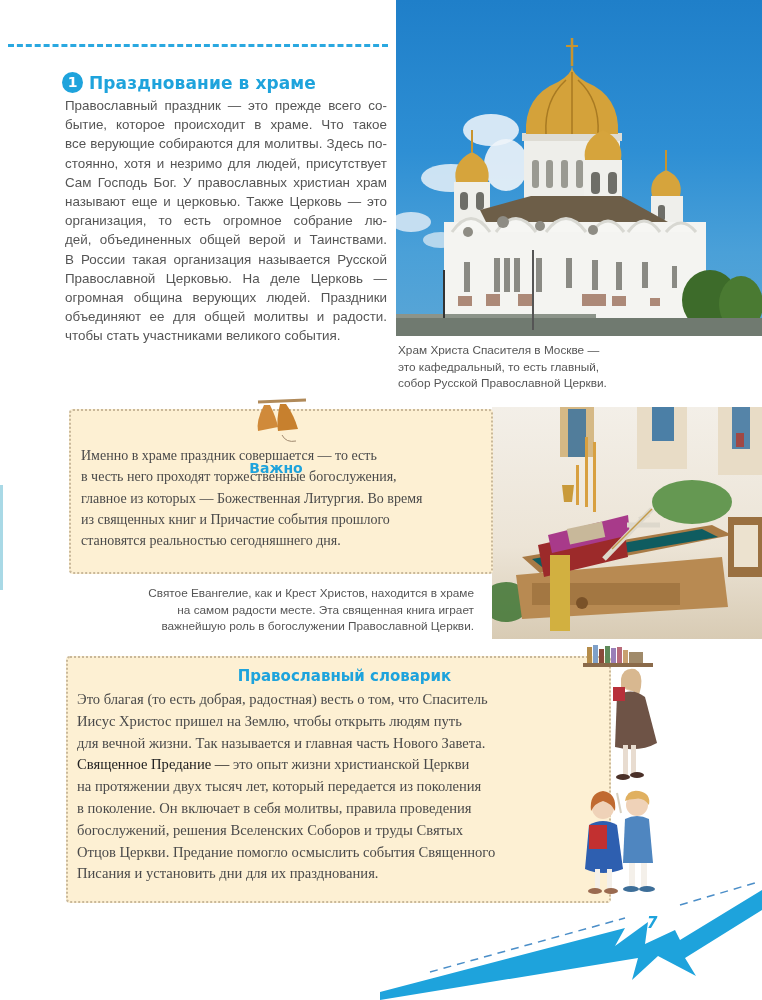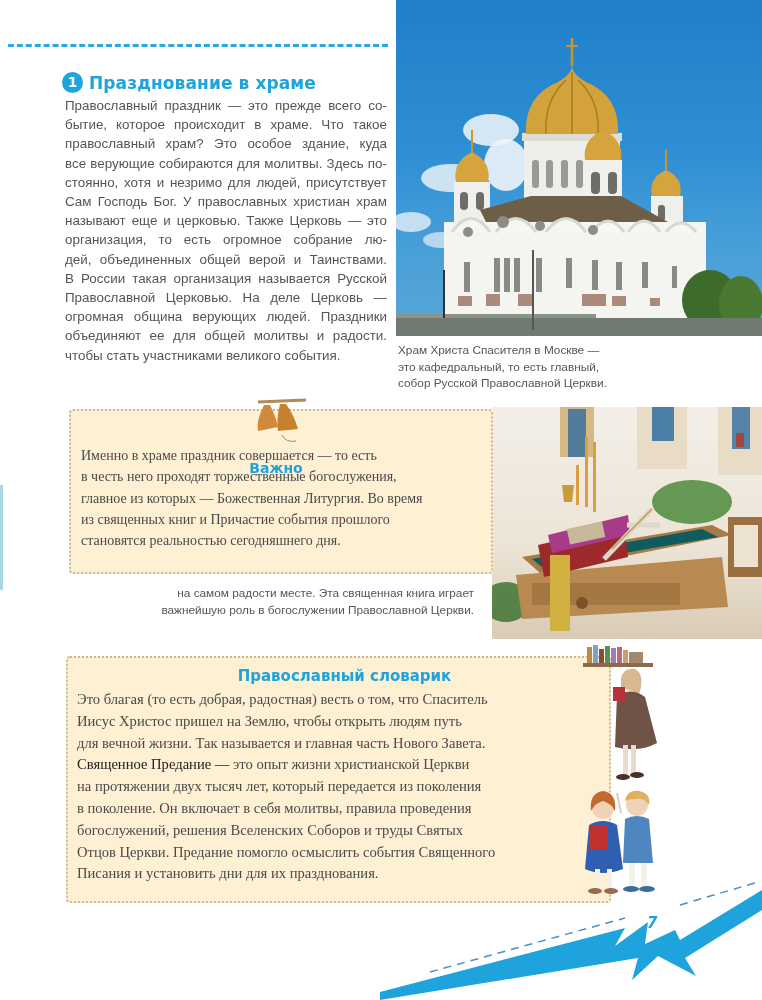--- a/index.html
+++ b/index.html
@@ -89,21 +89,20 @@
 <div class="left-bar"></div>
 
 <div class="section-heading">
   <span class="num-badge">1</span>
   <span class="section-title">Празднование в храме</span>
 </div>
 
 <div class="main-text">
   <span class="line">Православный праздник — это прежде всего со-</span>
   <span class="line">бытие, которое происходит в храме. Что такое</span>
-  <span class="line">православный храм? Это особое здание, куда</span>
   <span class="line">все верующие собираются для молитвы. Здесь по-</span>
   <span class="line">стоянно, хотя и незримо для людей, присутствует</span>
   <span class="line">Сам Господь Бог. У православных христиан храм</span>
   <span class="line">называют еще и церковью. Также Церковь — это</span>
   <span class="line">организация, то есть огромное собрание лю-</span>
   <span class="line">дей, объединенных общей верой и Таинствами.</span>
   <span class="line">В России такая организация называется Русской</span>
   <span class="line">Православной Церковью. На деле Церковь —</span>
   <span class="line">огромная община верующих людей. Праздники</span>
   <span class="line">объединяют ее для общей молитвы и радости.</span>
@@ -233,20 +232,21 @@
     <line x1="135" y1="118" x2="168" y2="118" stroke="#ddd8cc" stroke-width="5"></line>
     <line x1="147" y1="112" x2="157" y2="108" stroke="#ddd8cc" stroke-width="4"></line>
     <line x1="120" y1="142" x2="160" y2="102" stroke="#c39a48" stroke-width="1.5"></line>
 
     <rect x="236" y="110" width="34" height="60" fill="#9a7040"></rect>
     <rect x="242" y="118" width="24" height="42" fill="#ece2cf"></rect>
   </svg>
 </div>
 
 <div class="caption caption-gospel">
+  <div>Святое Евангелие, как и Крест Христов, находится в храме</div>
   <div>на самом радости месте. Эта священная книга играет</div>
   <div>важнейшую роль в богослужении Православной Церкви.</div>
 </div>
 
 <div class="box box-important">
   <div class="box-title">Важно</div>
   <div class="box-text">
     <span class="line">Именно в храме праздник совершается — то есть</span>
     <span class="line">в честь него проходят торжественные богослужения,</span>
     <span class="line">главное из которых — Божественная Литургия. Во время</span>

